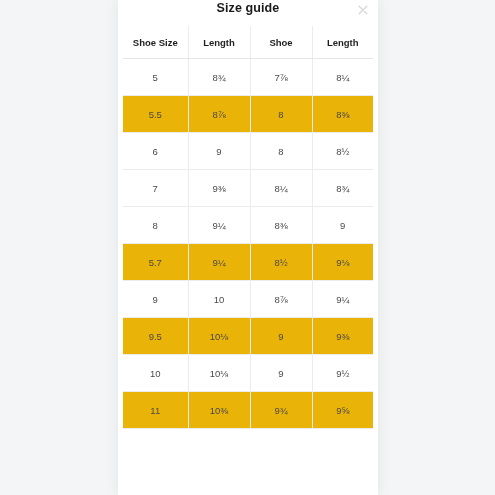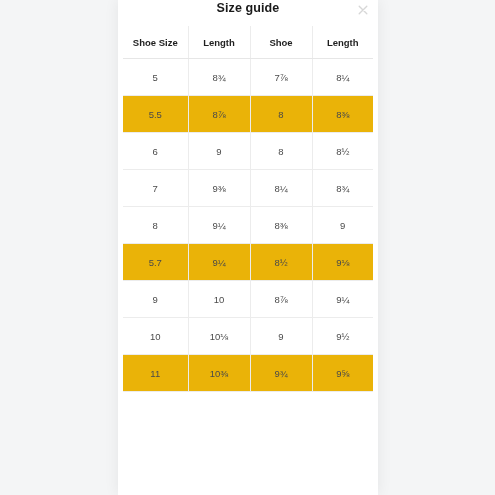--- a/index.html
+++ b/index.html
@@ -175,20 +175,26 @@
           <td>9¼</td>
           <td>8½</td>
           <td>9⅛</td>
         </tr>
         <tr>
           <td>9</td>
           <td>10</td>
           <td>8⅞</td>
           <td>9¼</td>
         </tr>
+        <tr class="alt">
+          <td>9.5</td>
+          <td>10⅛</td>
+          <td>9</td>
+          <td>9⅜</td>
+        </tr>
         <tr>
           <td>10</td>
           <td>10⅛</td>
           <td>9</td>
           <td>9½</td>
         </tr>
         <tr class="alt">
           <td>11</td>
           <td>10⅜</td>
           <td>9¾</td>

